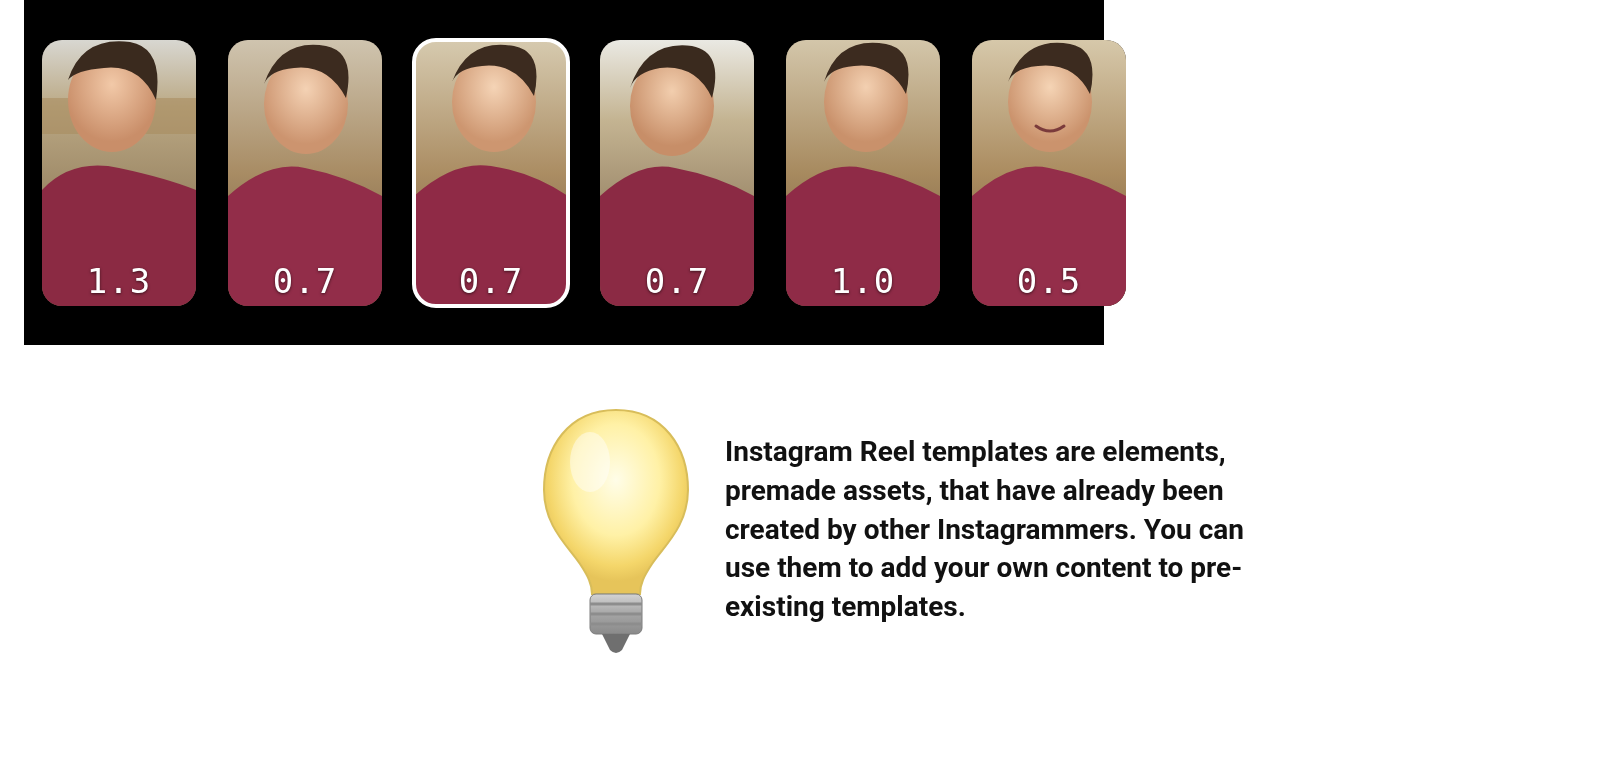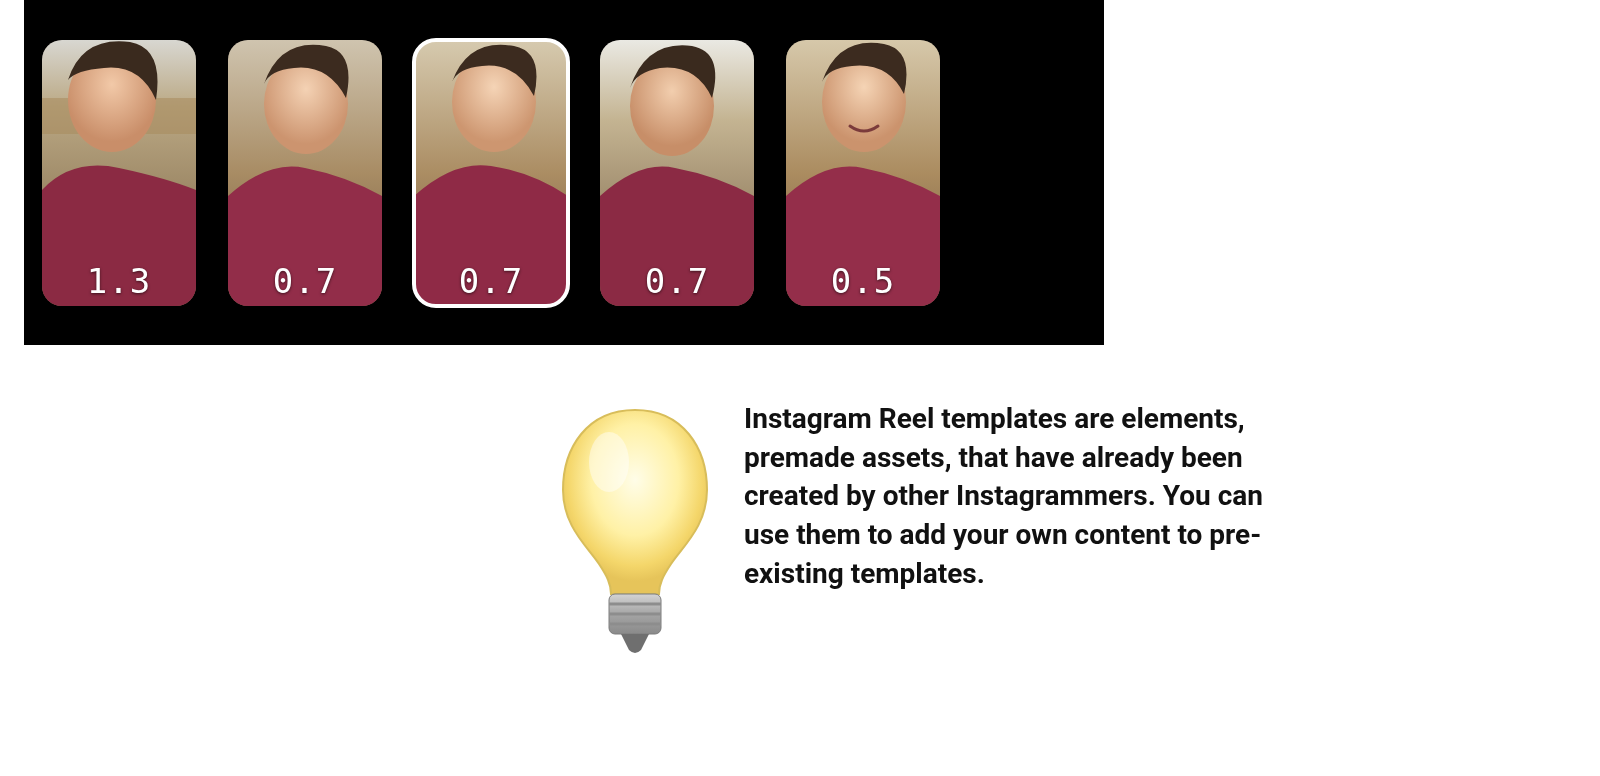--- a/index.html
+++ b/index.html
@@ -56,24 +56,25 @@
     line-height: 1;
     color: #ffffff;
     text-shadow: 0 1px 3px rgba(0,0,0,0.6);
     letter-spacing: 1px;
     pointer-events: none;
   }
 
   
   .tip {
     position: absolute;
-    left: 550px;
+    left: 531px;
     top: 400px;
     width: 740px;
     display: flex;
+    align-items: center;
     gap: 24px;
   }
   .bulb-wrap {
     width: 170px;
     height: 260px;
     display: flex;
     align-items: center;
     justify-content: center;
     flex: 0 0 auto;
   }
@@ -170,20 +171,40 @@
         </radialGradient>
       </defs>
       <rect width="154" height="266" fill="url(#bg4)"></rect>
       <path d="M0 266 L0 156 Q40 120 75 128 Q118 136 154 156 L154 266 Z" fill="#8b2a44"></path>
       <ellipse cx="72" cy="66" rx="42" ry="50" fill="url(#skin4)"></ellipse>
       <path d="M30 48 Q46 0 92 6 Q124 12 112 58 Q96 24 60 28 Q36 32 30 48 Z" fill="#3a2a1e"></path>
     </svg>
     <div class="duration">0.7</div>
   </div>
 
+  <div class="clip">
+    <svg viewBox="0 0 154 266" preserveAspectRatio="xMidYMid slice">
+      <defs>
+        <linearGradient id="bg5" x1="0" y1="0" x2="0" y2="1">
+          <stop offset="0" stop-color="#d3c6aa"></stop>
+            <stop offset="0.5" stop-color="#a78a5f"></stop>
+            <stop offset="1" stop-color="#6c543b"></stop>
+        </linearGradient>
+        <radialGradient id="skin5" cx="0.5" cy="0.35" r="0.55">
+          <stop offset="0" stop-color="#f3d0b1"></stop>
+            <stop offset="1" stop-color="#c9916b"></stop>
+        </radialGradient>
+      </defs>
+      <rect width="154" height="266" fill="url(#bg5)"></rect>
+      <path d="M0 266 L0 156 Q40 120 77 128 Q118 136 154 156 L154 266 Z" fill="#8f2b47"></path>
+      <ellipse cx="80" cy="62" rx="42" ry="50" fill="url(#skin5)"></ellipse>
+      <path d="M38 42 Q52 -4 100 4 Q130 10 120 54 Q104 22 68 26 Q44 28 38 42 Z" fill="#3c2b1f"></path>
+    </svg>
+    <div class="duration">1.0</div>
+  </div>
 
   <div class="clip">
     <svg viewBox="0 0 154 266" preserveAspectRatio="xMidYMid slice">
       <defs>
         <linearGradient id="bg6" x1="0" y1="0" x2="0" y2="1">
           <stop offset="0" stop-color="#d6c8aa"></stop>
             <stop offset="0.5" stop-color="#ab8c60"></stop>
             <stop offset="1" stop-color="#6e563c"></stop>
         </linearGradient>
         <radialGradient id="skin6" cx="0.5" cy="0.35" r="0.55">

